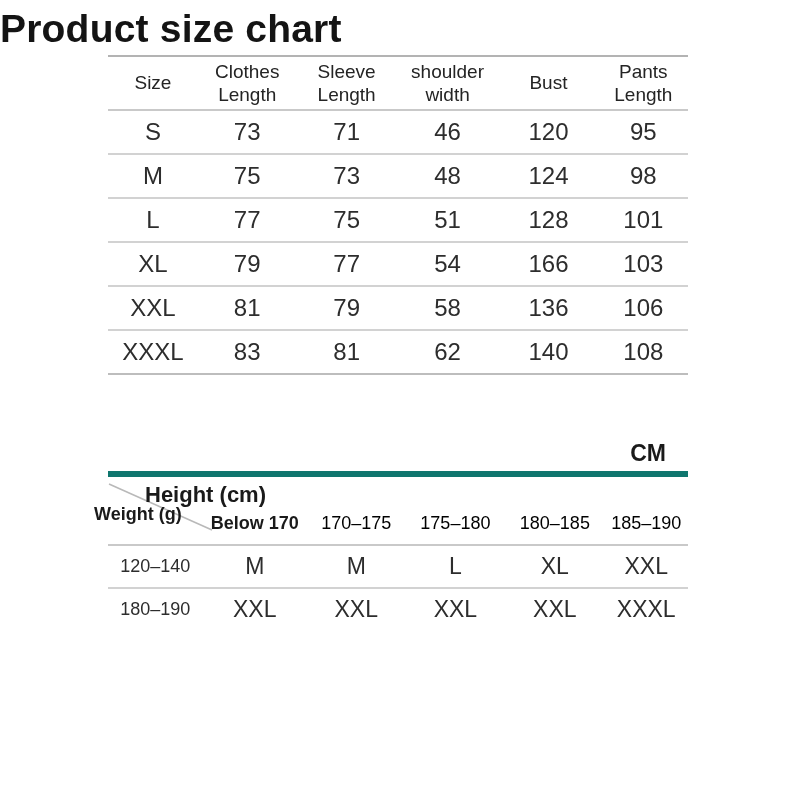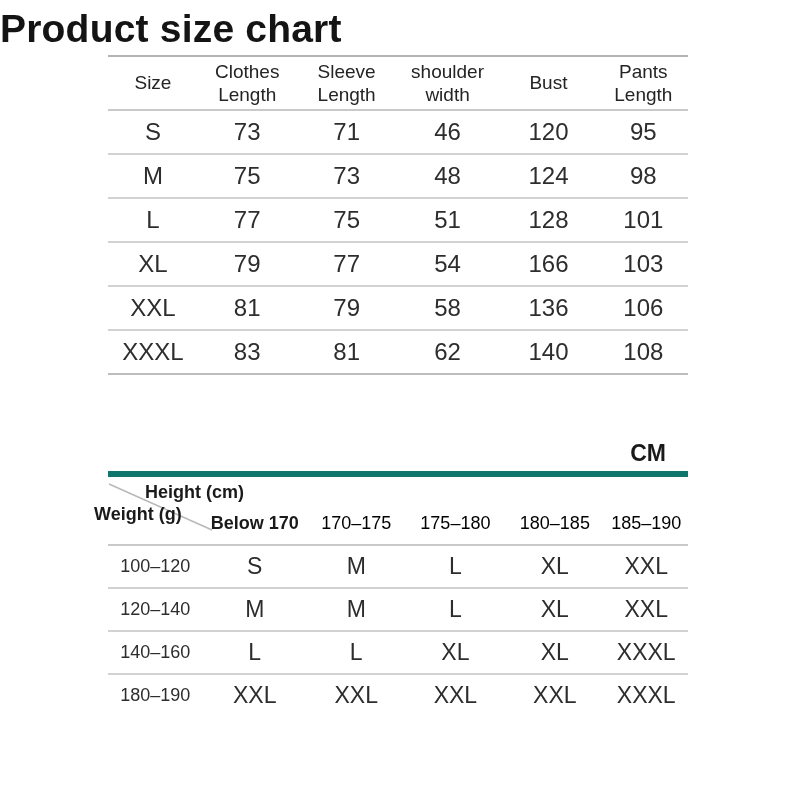--- a/index.html
+++ b/index.html
@@ -126,21 +126,21 @@
     position: absolute;
     left: 0;
     top: 2px;
     overflow: visible;
     pointer-events: none;
   }
   .corner-label-height {
     position: absolute;
     left: 37px;
     top: 11px;
-    font-size: 18px;
+    font-size: 22px;
     font-weight: 700;
     color: #1a1a1a;
     white-space: nowrap;
   }
   .corner-label-weight {
     position: absolute;
     left: -14px;
     top: 33px;
     font-size: 18px;
     font-weight: 700;
@@ -250,44 +250,28 @@
         <th></th>
         <th class="bold-col">Below 170</th>
         <th>170–175</th>
         <th>175–180</th>
         <th>180–185</th>
         <th>185–190</th>
       </tr>
     </thead>
     <tbody>
       <tr>
-        <td class="weight-cell">100–120</td>
-        <td class="fit-size-cell">S</td>
-        <td class="fit-size-cell">M</td>
-        <td class="fit-size-cell">L</td>
-        <td class="fit-size-cell">XL</td>
-        <td class="fit-size-cell">XXL</td>
-      </tr>
-      <tr>
         <td class="weight-cell">120–140</td>
         <td class="fit-size-cell">M</td>
         <td class="fit-size-cell">M</td>
         <td class="fit-size-cell">L</td>
         <td class="fit-size-cell">XL</td>
         <td class="fit-size-cell">XXL</td>
       </tr>
       <tr>
-        <td class="weight-cell">140–160</td>
-        <td class="fit-size-cell">L</td>
-        <td class="fit-size-cell">L</td>
-        <td class="fit-size-cell">XL</td>
-        <td class="fit-size-cell">XL</td>
-        <td class="fit-size-cell">XXXL</td>
-      </tr>
-      <tr>
         <td class="weight-cell">180–190</td>
         <td class="fit-size-cell">XXL</td>
         <td class="fit-size-cell">XXL</td>
         <td class="fit-size-cell">XXL</td>
         <td class="fit-size-cell">XXL</td>
         <td class="fit-size-cell">XXXL</td>
       </tr>
     </tbody>
   </table>
 </div>

